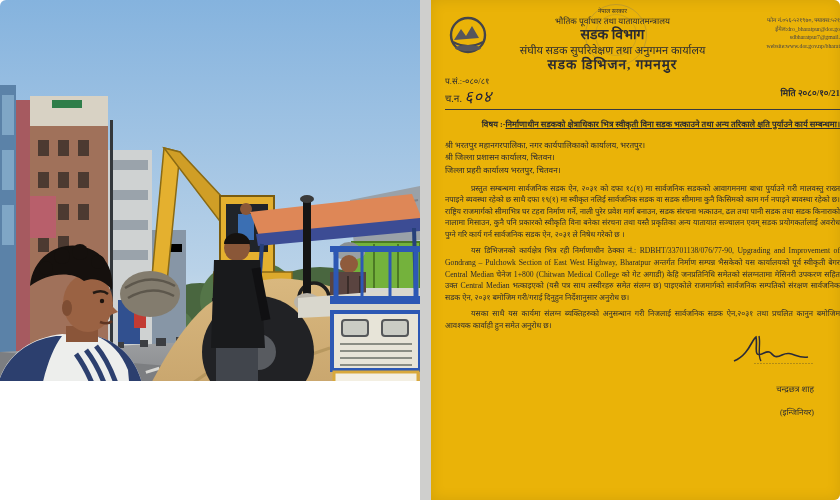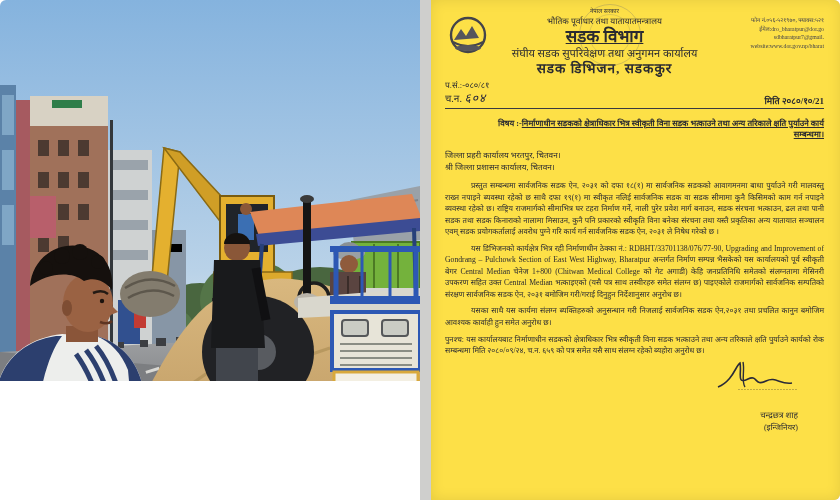--- a/index.html
+++ b/index.html
@@ -5,56 +5,56 @@
   * { margin:0; padding:0; box-sizing:border-box; }
   html,body { width:840px; height:500px; background:#ffffff; font-family:"DejaVu Sans",sans-serif; }
   .frame { width:840px; height:500px; display:flex; overflow:hidden; border-radius:6px; background:#fff; }
 
   
   .photo-pane { width:420px; height:381px; position:relative; flex:0 0 420px; overflow:hidden; }
   .photo-pane svg { display:block; width:420px; height:500px; }
 
   
   .letter-pane { width:420px; height:500px; flex:0 0 420px; background:#cfcfcd; padding-left:11px; position:relative; }
-  .page { width:409px; height:500px; background:#fde047; box-shadow:inset 0 0 14px rgba(0,0,0,.10);
-          padding:8px 16px 6px 14px; font-family:"Liberation Serif",serif; color:#2a2a30; position:relative; }
+  .page { width:409px; height:500px; background:#eab308; box-shadow:inset 0 0 14px rgba(0,0,0,.10);
+          padding:8px 0 6px 14px; font-family:"Liberation Serif",serif; color:#2a2a30; position:relative; }
 
   .lh { display:flex; align-items:flex-start; position:relative; }
   .lh-emblem { width:52px; flex:0 0 52px; padding-top:6px; }
   .lh-center { flex:1; text-align:center; line-height:1.25; position:relative; }
   .lh-center .tiny  { font-size:6px; }
   .lh-center .min   { font-size:8.5px; }
-  .lh-center .dept  { font-size:17px; font-weight:bold;text-decoration:underline; }
+  .lh-center .dept  { font-size:14px; font-weight:bold; }
   .lh-center .off   { font-size:11px; }
   .lh-center .div   { font-size:13.5px; font-weight:bold; letter-spacing:1px; }
   .lh-contact { width:112px; flex:0 0 112px; font-size:5.8px; text-align:right; color:#41414a; line-height:1.5; padding-top:8px; }
   .stamp-faint { position:absolute; left:38%; top:-4px; width:62px; height:62px; border:1px solid rgba(110,110,110,.30);
                  border-radius:50%; pointer-events:none; }
   .stamp-faint::after { content:""; position:absolute; inset:9px; border:1px solid rgba(110,110,110,.22); border-radius:50%; }
 
-  .ref-row { display:flex; justify-content:space-between; align-items:flex-end; margin-top:2px; font-size:8.5px;gap:8px; }
+  .ref-row { display:flex; justify-content:space-between; align-items:center; margin-top:2px; font-size:8.5px;gap:8px; }
   .ref-left  { line-height:1.3; }
   .chn { font-size:10px; }
-  .chn .hand { font-family:Liberation Serif, serif; font-style:italic; font-size:12px; color:#23233a; letter-spacing:1px; }
+  .chn .hand { font-family:Liberation Serif, serif; font-style:italic; font-size:16px; color:#23233a; letter-spacing:1px; }
   .date { font-size:9px; font-weight:bold; }
   .rule { border:0; border-top:1.6px solid #3a3a40; margin-top:1px; }
 
   .subject { margin-top:9px; font-size:8.2px; font-weight:bold; text-align:right; padding-left:30px; line-height:1.4; }
   .subject .u { text-decoration:underline; font-weight:bold; }
 
   .addr { margin-top:9px; font-size:8.2px; line-height:1.55; }
 
   .body-p { margin-top:5px; font-size:7.7px; line-height:1.5; text-align:justify; text-indent:26px; }
   .body-p.noindent { text-indent:0; }
 
   .sig { margin-top:4px; display:flex; flex-direction:column; align-items:flex-end; padding-right:26px; position:relative; }
   .sig .scrawl { position:relative; height:30px; width:110px; }
   .sig .dots { font-size:8px; letter-spacing:1px; color:#333; margin-top:-8px; }
   .sig .name { font-size:8.5px; margin-top:17px; }
-  .sig .role { font-size:8px; margin-top:1px; }
+  .sig .role { font-size:8px; margin-top:12px; }
 </style>
 </head>
 <body>
 
 <div class="frame">
 
   <div class="photo-pane">
     <svg viewBox="0 0 420 500" preserveAspectRatio="none">
       <defs>
         <linearGradient id="sky" x1="0" y1="0" x2="0" y2="1">
@@ -247,21 +247,21 @@
             <path d="M8,28 q15,8 30,0" stroke="#44444a" stroke-width="2.2" fill="none"></path>
             <ellipse cx="23" cy="34" rx="13" ry="3" fill="#55555c"></ellipse>
           </svg>
         </div>
         <div class="lh-center">
           <div class="stamp-faint"></div>
           <div class="tiny">नेपाल सरकार</div>
           <div class="min">भौतिक पूर्वाधार तथा यातायातमन्त्रालय</div>
           <div class="dept">सडक विभाग</div>
           <div class="off">संघीय सडक सुपरिवेक्षण तथा अनुगमन कार्यालय</div>
-          <div class="div">सडक डिभिजन, सडककुर</div>
+          <div class="div">सडक डिभिजन, गमनमुर</div>
         </div>
         <div class="lh-contact">
           <div>फोन नं.०५६-५२१९७०, फ्याक्स:५२१</div>
           <div>ईमेल:dro_bharatpur@dor.go</div>
           <div>sdbharatpur7@gmail.</div>
           <div>website:www.dor.gov.np/bharat</div>
         </div>
       </div>
 
       <div class="ref-row">
@@ -274,28 +274,28 @@
         </div>
         <div class="date">मिति २०८०/१०/21</div>
       </div>
       <hr class="rule">
 
       <div class="subject">
         <span>विषय :-</span><span class="u">निर्माणाधीन सडकको क्षेत्राधिकार भित्र स्वीकृती विना सडक भत्काउने तथा अन्य तरिकाले क्षति  पुर्याउने कार्य सम्बन्धमा।</span>
       </div>
 
       <div class="addr">
+        <div>श्री भरतपुर महानगरपालिका, नगर कार्यपालिकाको कार्यालय, भरतपुर।</div>
+        <div>श्री जिल्ला प्रशासन कार्यालय, चितवन।</div>
         <div>जिल्ला प्रहरी कार्यालय भरतपुर, चितवन।</div>
-        <div>श्री जिल्ला प्रशासन कार्यालय, चितवन।</div>
       </div>
 
       <p class="body-p">प्रस्तुत सम्बन्धमा सार्वजनिक सडक ऐन, २०३१ को दफा १८(१) मा सार्वजनिक सडकको आवागमनमा बाधा पुर्याउने गरी मालवस्तु राख्न नपाइने ब्यवस्था रहेको छ साथै दफा १९(१) मा स्वीकृत नलिई सार्वजनिक सडक वा सडक सीमामा कुनै किसिमको काम गर्न नपाइने ब्यवस्था रहेको छ। राष्ट्रिय राजमार्गको सीमाभित्र घर टहरा निर्माण गर्ने, नाली पुरेर प्रवेश मार्ग बनाउन, सडक संरचना भत्काउन, ढल तथा पानी सडक तथा सडक किनाराको नालामा मिसाउन, कुनै पनि प्रकारको स्वीकृति विना बनेका संरचना तथा यस्तै प्रकृतिका अन्य यातायात सञ्चालन एवम् सडक प्रयोगकर्तालाई अवरोध पुग्ने गरि कार्य गर्न सार्वजनिक सडक ऐन, २०३१ ले निषेध गरेको छ ।</p>
       <p class="body-p">यस डिभिजनको कार्यक्षेत्र भित्र रही निर्माणाधीन ठेक्का नं.: RDBHT/33701138/076/77-90, Upgrading and Improvement of Gondrang – Pulchowk Section of East West Highway, Bharatpur अन्तर्गत निर्माण सम्पन्न भैसकेको यस कार्यालयको पूर्व स्वीकृती बेगर Central Median चेनेज 1+800 (Chitwan Medical College को गेट अगाडी) केहि जनप्रतिनिधि समेतको संलग्नतामा मेसिनरी उपकरण सहित उक्त Central Median भत्काइएको (यसै पत्र साथ तस्वीरहरु समेत संलग्न छ) पाइएकोले राजमार्गको सार्वजनिक सम्पतिको संरक्षण सार्वजनिक सडक ऐन, २०३१ बमोजिम गरी/गराई दिनुहुन निर्देशानुसार अनुरोध छ।</p>
       <p class="body-p">यसका साथै यस कार्यमा संलग्न ब्यक्तिहरुको अनुसन्धान गरी निजलाई सार्वजनिक सडक ऐन,२०३१ तथा प्रचलित कानुन बमोजिम आवश्यक कार्वाही हुन समेत अनुरोध छ।</p>
-      <p class="body-p noindent">पुनश्च: यस कार्यालयबाट निर्माणाधीन सडकको क्षेत्राधिकार भित्र स्वीकृती विना सडक भत्काउने तथा अन्य तरिकाले क्षति पुर्याउने कार्यको रोक  सम्बन्धमा मिति २०८०/०९/२४, च.न. ६५९ को पत्र समेत यसै साथ संलग्न रहेको ब्यहोरा अनुरोध छ।</p>
 
       <div class="sig">
         <div class="scrawl">
           <svg width="110" height="30" viewBox="0 0 110 30">
             <path d="M30,26 C45,20 48,4 52,2 C54,12 48,24 60,18 C70,13 66,26 78,20 C88,15 92,24 104,22" fill="none" stroke="#2a2a38" stroke-width="1.6"></path>
             <path d="M55,1 C57,10 53,20 57,26" fill="none" stroke="#2a2a38" stroke-width="1.4"></path>
           </svg>
         </div>
         <div class="dots">....................</div>
         <div class="name">चन्द्रछत्र शाह</div>

